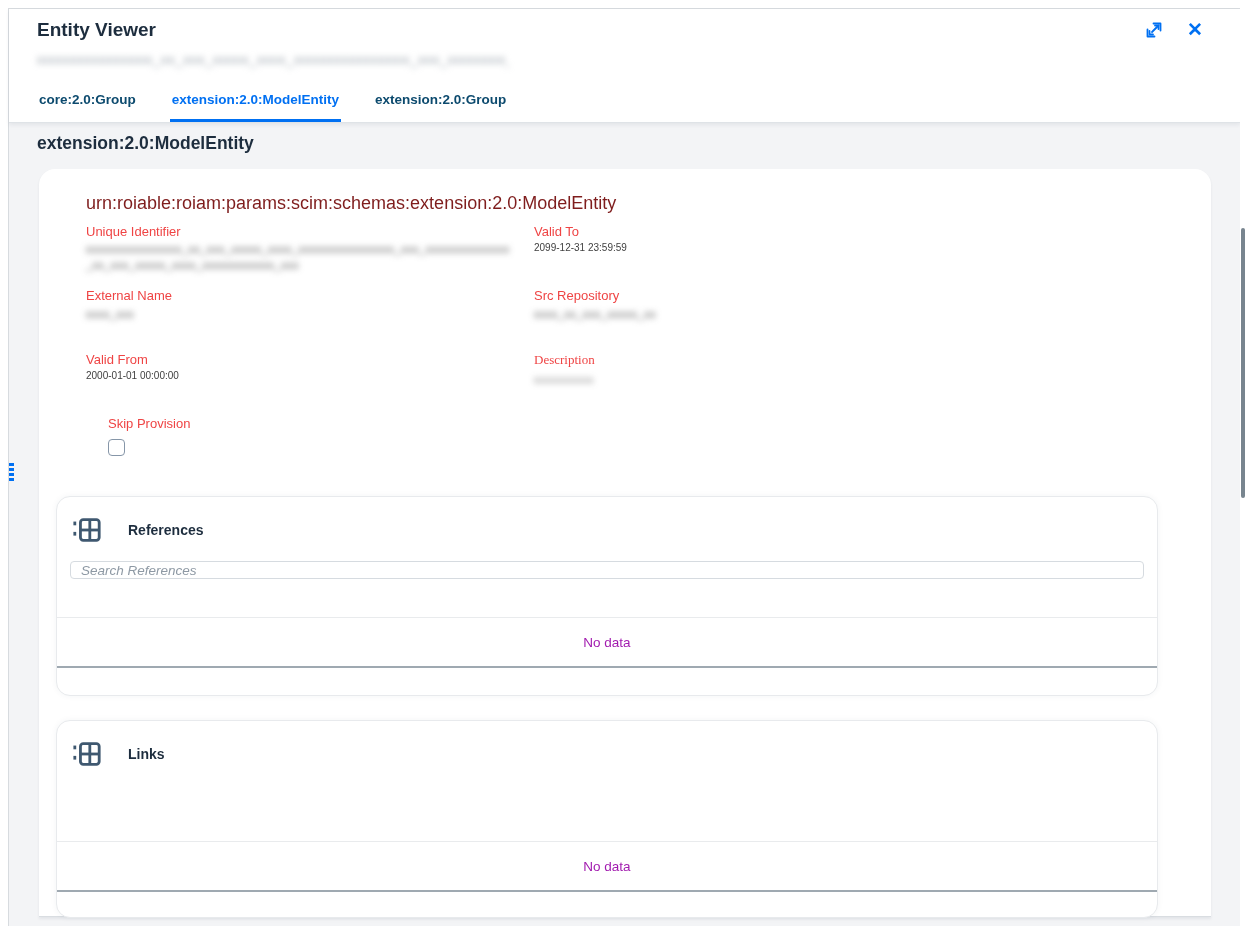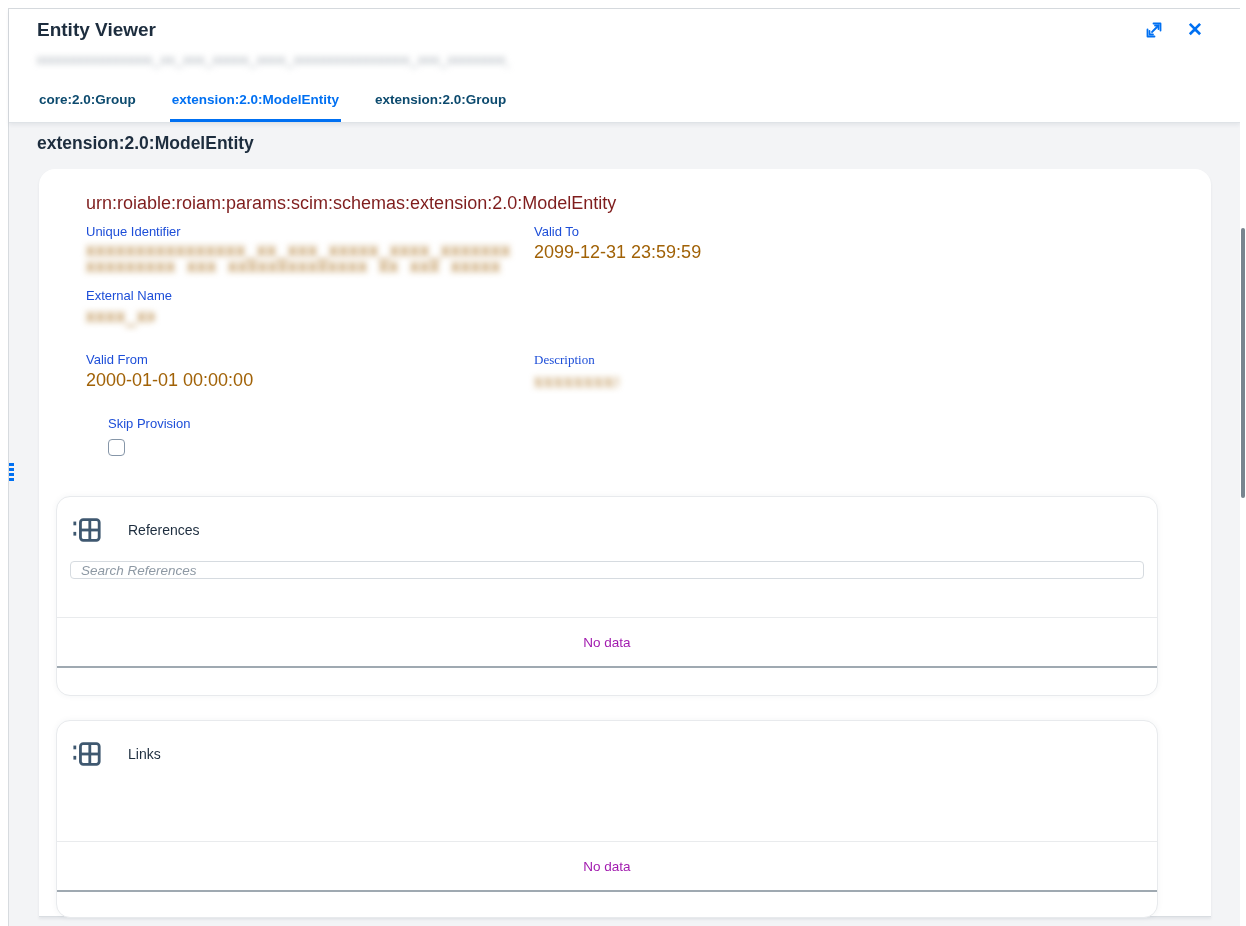--- a/index.html
+++ b/index.html
@@ -30,34 +30,34 @@
   
   .content-heading { position:absolute; left:28px; top:124px; font-size:17.5px; font-weight:bold; color:#1d2d3e; }
 
   .panel { position:absolute; left:30px; top:160px; width:1172px; height:748px; background:#ffffff;
            border-radius:16px 16px 0 0; border-bottom:1px solid #d9dde1;
            box-shadow:0 2px 3px rgba(34,53,72,0.08); }
 
   .schema-title { position:absolute; left:47px; top:24px; font-size:18px; font-weight:normal; color:#7f1d1d; }
 
   .field { position:absolute; }
-  .field .flabel { font-size:13px; color:#1d4ed8; margin-bottom:3px; }
-  .field .fvalue { font-size:18px; color:#a16207; }
+  .field .flabel { font-size:13px; color:#ef4444; margin-bottom:3px; }
+  .field .fvalue { font-size:10px; color:#404040; }
   .redacted { display:inline-block; overflow:hidden; color:#8d97a1; filter:blur(3px);
               font-size:13px; letter-spacing:1px; white-space:nowrap; }
   .redacted.multiline { white-space:normal; word-break:break-all; line-height:16px; }
   .checkbox { display:inline-block; width:17px; height:17px; margin-top:5px; background:#fff;
               border:1.5px solid #8696a8; border-radius:4px; cursor:pointer; }
 
   
   .card { position:absolute; left:17px; width:1102px; background:#fff; border:1px solid #e8eaed;
           border-radius:14px; box-shadow:0 0 6px rgba(34,53,72,0.05); }
   .card-header { position:absolute; left:15px; top:18px; display:flex; align-items:center; gap:26px; }
   .tbl-icon svg { width:30px; height:30px; display:block; }
-  .card-title { font-size:14px; font-weight:normal; color:#1d2d3e; }
+  .card-title { font-size:14px; font-weight:bold; color:#1d2d3e; }
   .card-search { position:absolute; left:13px; top:64px; width:1074px; height:18px; border:1px solid #d6dbe0;
                  border-radius:4px; background:#fff; font-family:"Liberation Sans",sans-serif;
                  font-size:13.5px; font-style:italic; color:#43596e; padding:0 10px; outline:none; }
   .card-search::placeholder { color:#8e99a4; font-style:italic; }
   .tbl-headrow { position:absolute; left:0; top:90px; width:100%; height:31px; border-bottom:1px solid #e9ebed; }
   .tbl-nodata { position:absolute; left:0; top:121px; width:100%; height:50px; border-bottom:2px solid #9fa9b1;
                 display:flex; align-items:center; justify-content:center; font-size:13.5px; color:#a21caf; }
   .card-refs { top:327px; height:200px; }
   .card-links { top:551px; height:198px; }
 
@@ -113,20 +113,24 @@
       <div class="field" style="left:495px; top:55px;">
         <div class="flabel">Valid To</div>
         <div class="fvalue">2099-12-31 23:59:59</div>
       </div>
 
       <div class="field" style="left:47px; top:119px;">
         <div class="flabel">External Name</div>
         <span class="redacted fvalue" style="width:68px;">xxxx_xxx</span>
       </div>
 
+      <div class="field" style="left:495px; top:119px;">
+        <div class="flabel">Src Repository</div>
+        <span class="redacted fvalue" style="width:186px;">xxxx_xx_xxx_xxxxx_xx</span>
+      </div>
 
       <div class="field" style="left:47px; top:183px;">
         <div class="flabel">Valid From</div>
         <div class="fvalue">2000-01-01 00:00:00</div>
       </div>
 
       <div class="field" style="left:495px; top:183px;font-family:Liberation Serif, serif;">
         <div class="flabel">Description</div>
         <span class="redacted fvalue" style="width:84px;">xxxxxxxxxx</span>
       </div>

